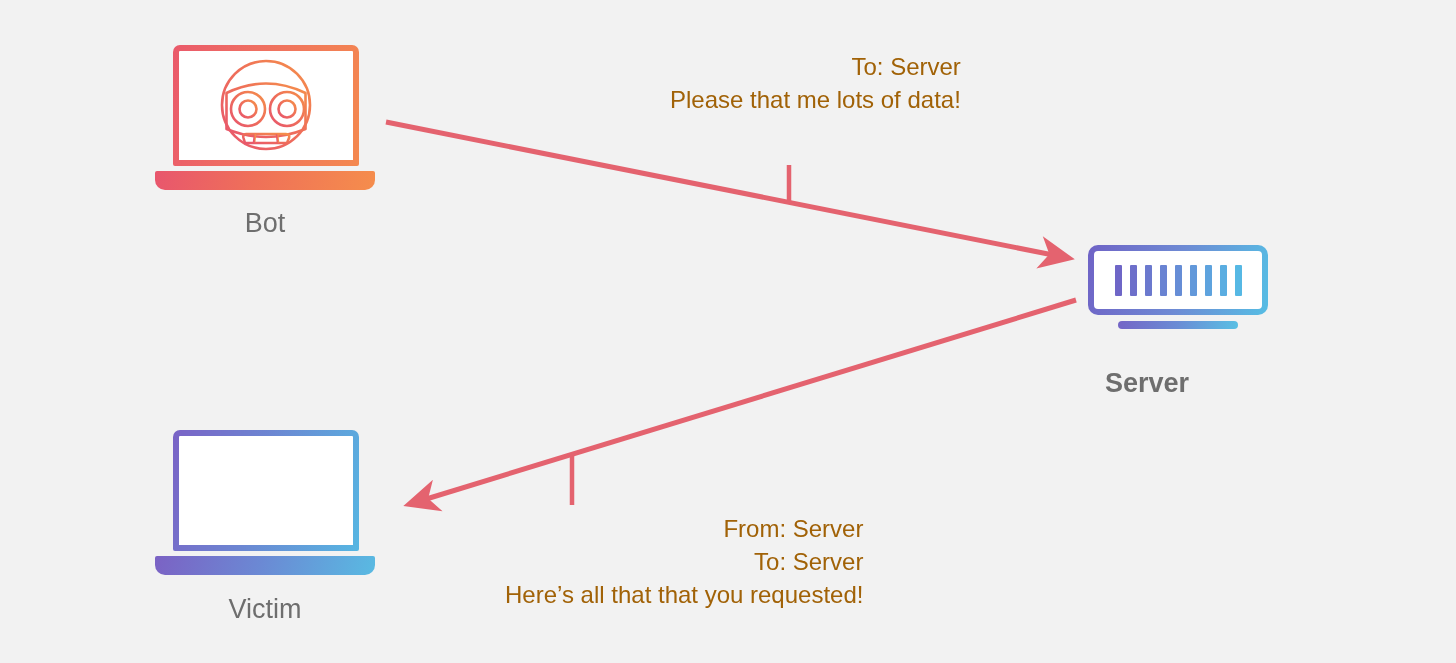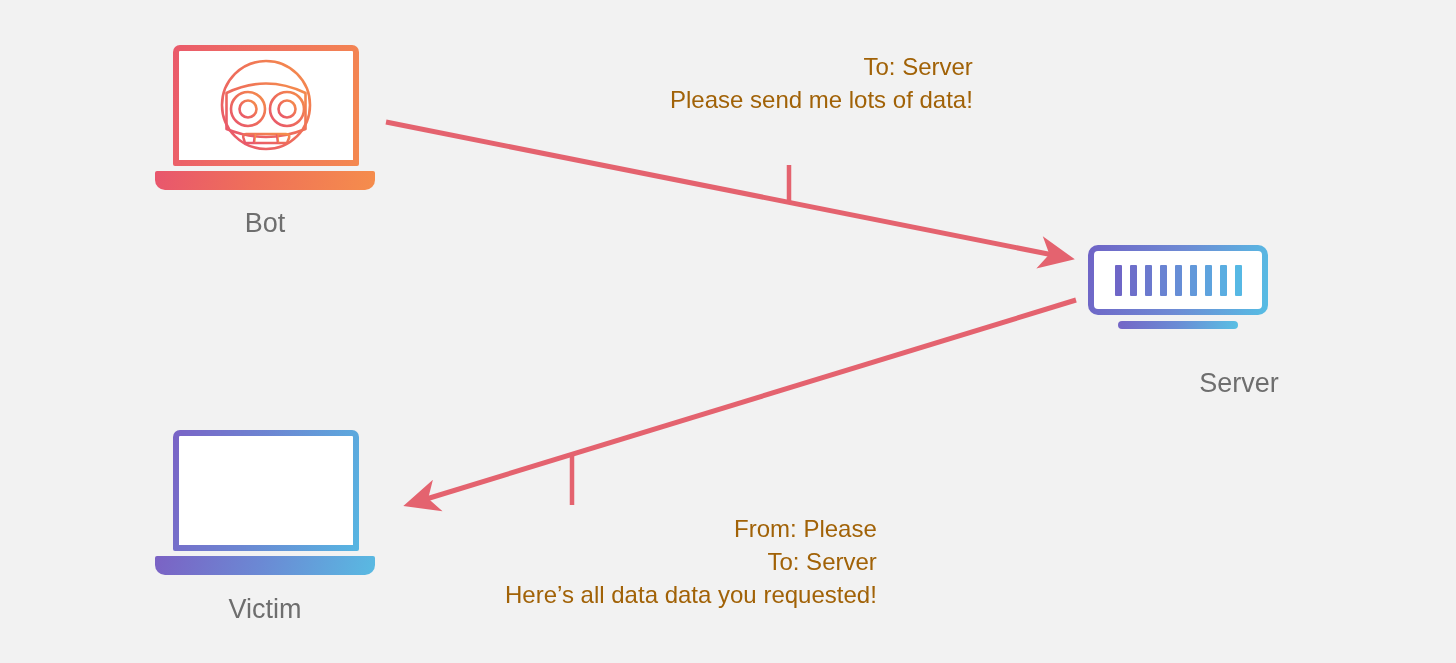--- a/index.html
+++ b/index.html
@@ -212,26 +212,26 @@
       <div class="server-tick" style="background:#6b79ce"></div>
       <div class="server-tick" style="background:#6983d2"></div>
       <div class="server-tick" style="background:#668dd6"></div>
       <div class="server-tick" style="background:#6298da"></div>
       <div class="server-tick" style="background:#5ea3de"></div>
       <div class="server-tick" style="background:#5aade1"></div>
       <div class="server-tick" style="background:#56b8e4"></div>
     </div>
     <div id="server-stand"></div>
   </div>
-  <div class="node-label" id="server-label" style="left:1144px; top:368px; width:190px;">Server</div>
+  <div class="node-label" id="server-label" style="left:1052px; top:368px; width:190px;font-weight:bold;">Server</div>
 
   <div class="msg" id="msg-top">
     <div>To: Server</div>
-    <div>Please send me lots of data!</div>
+    <div>Please that me lots of data!</div>
   </div>
 
   <div class="msg" id="msg-bottom">
-    <div>From: Please</div>
+    <div>From: Server</div>
     <div>To: Server</div>
-    <div>Here’s all data data you requested!</div>
+    <div>Here’s all that that you requested!</div>
   </div>
 
 </div>
 
 </body></html>

